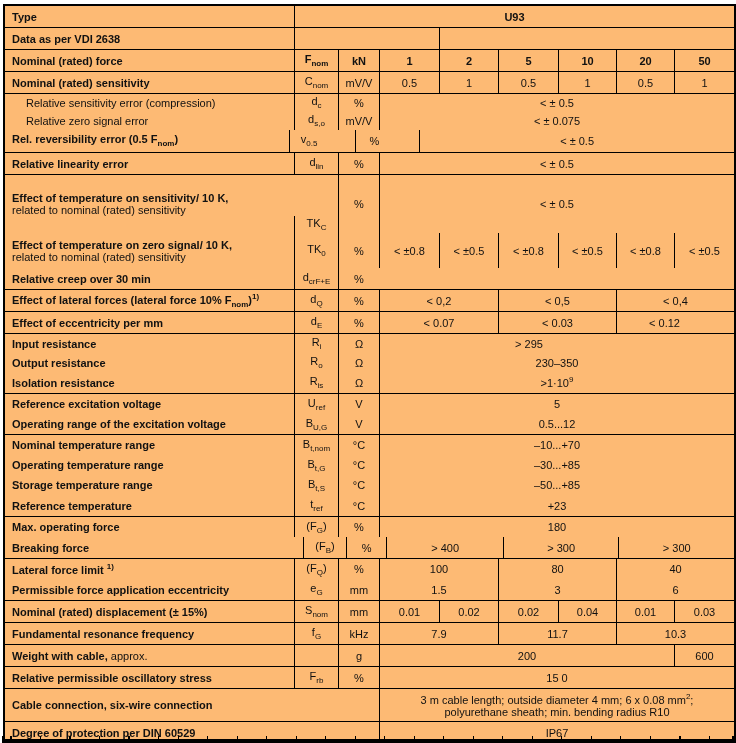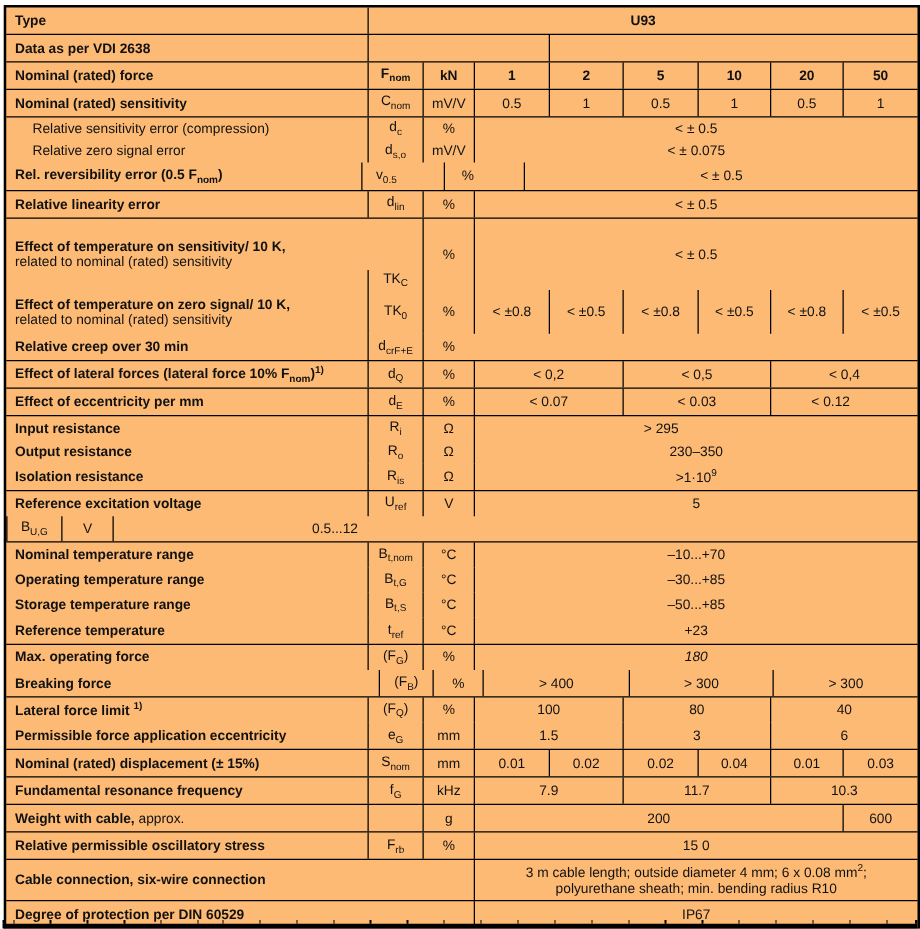--- a/index.html
+++ b/index.html
@@ -327,20 +327,23 @@
             <span class="txt"><span>U</span><sub>ref</sub></span>
           </div>
           <div class="cell bl" style="width: 41px;">
             <span class="txt"><span>V</span></span>
           </div>
           <div class="cell bl" style="width: 355px;">
             <span class="txt"><span>5</span></span>
           </div>
         </div>
         <div class="row" style="min-height: 20px;">
+          <div class="cell left" style="width: 289px;">
+            <span class="txt"><span class="b">Operating range of the excitation voltage</span></span>
+          </div>
           <div class="cell bl" style="width: 44px;">
             <span class="txt"><span>B</span><sub>U,G</sub></span>
           </div>
           <div class="cell bl" style="width: 41px;">
             <span class="txt"><span>V</span></span>
           </div>
           <div class="cell bl" style="width: 355px;">
             <span class="txt"><span>0.5...12</span></span>
           </div>
         </div>
@@ -407,21 +410,21 @@
         <div class="row" style="min-height: 20px;">
           <div class="cell left" style="width: 289px;">
             <span class="txt"><span class="b">Max. operating force</span></span>
           </div>
           <div class="cell bl" style="width: 44px;">
             <span class="txt"><span>(F</span><sub>G</sub><span>)</span></span>
           </div>
           <div class="cell bl" style="width: 41px;">
             <span class="txt"><span>%</span></span>
           </div>
-          <div class="cell bl" style="width: 355px; font-style: italic;">
+          <div class="cell bl" style="width: 355px;">
             <span class="txt"><span>180</span></span>
           </div>
         </div>
         <div class="row" style="min-height: 21px;">
           <div class="cell left" style="width: 289px;">
             <span class="txt"><span class="b">Breaking force</span></span>
           </div>
           <div class="cell bl" style="width: 44px; margin-left: 15px;">
             <span class="txt"><span>(F</span><sub>B</sub><span>)</span></span>
           </div>

